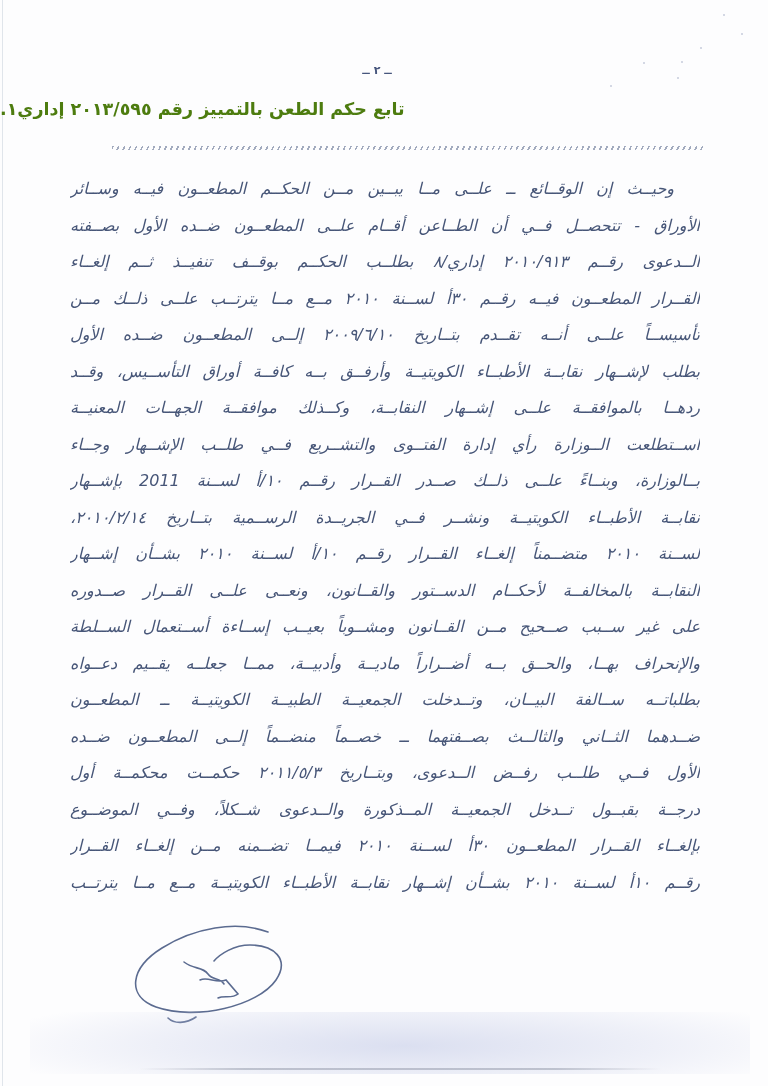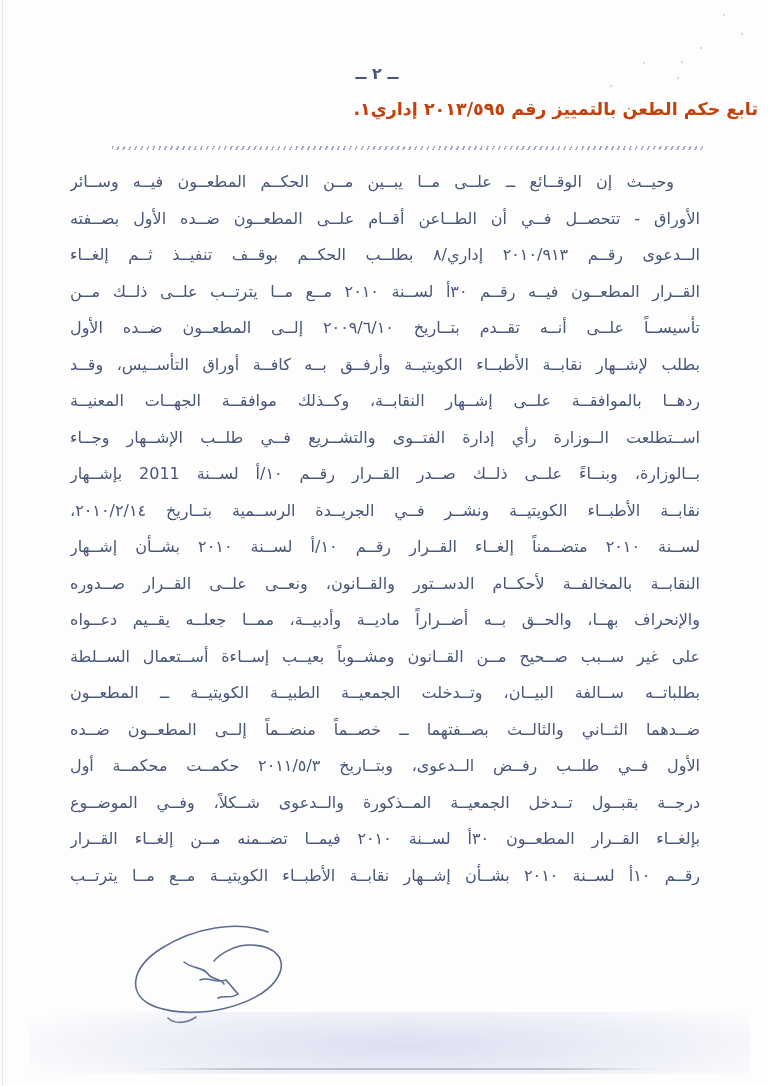--- a/index.html
+++ b/index.html
@@ -13,36 +13,37 @@
     position:relative;width:768px;height:1086px;
     background:#fdfdfe;
   }
   .page-edge{
     position:absolute;left:2px;top:0;bottom:0;width:1px;
     background:#e0e5eb;
   }
   .page-number{
     position:absolute;top:64px;left:0;right:14px;
     text-align:center;direction:rtl;
-    font-size:16px;font-weight:bold;color:#47567d;
+    font-size:11px;font-weight:bold;color:#47567d;
     letter-spacing:1px;
   }
   .doc-title{
     position:absolute;top:99px;left:0;right:10px;
-    text-align:right;direction:rtl;
-    font-size:17.5px;font-weight:bold;color:#c2410c;
+    text-align:left;direction:rtl;
+    font-size:17.5px;font-weight:bold;color:#4d7c0f;
   }
   .dashed-rule{
     position:absolute;top:146px;left:112px;width:592px;height:4px;
     background:repeating-linear-gradient(115deg,#929cb3 0 1.6px,transparent 1.6px 5.4px);
     opacity:.85;
   }
   .body-text{
-    position:absolute;top:164px;right:68px;width:630px;
+    position:absolute;top:171px;right:68px;width:630px;
     direction:rtl;
+    font-style:italic;
   }
   .line{
     height:36.5px;line-height:36.5px;
     font-size:16px;color:#475678;
     text-align:justify;text-align-last:justify;
     white-space:nowrap;overflow:hidden;
   }
   .line.indent{padding-right:26px;}
   .signature{
     position:absolute;left:108px;top:912px;width:190px;height:115px;
@@ -81,22 +82,22 @@
     <div class="line">الــدعوى رقــم ٢٠١٠/٩١٣ إداري/٨ بطلــب الحكــم بوقــف تنفيــذ ثــم إلغــاء</div>
     <div class="line">القــرار المطعــون فيــه رقــم ٣٠أ لســنة ٢٠١٠ مــع مــا يترتــب علــى ذلــك مــن</div>
     <div class="line">تأسيســاً علــى أنــه تقــدم بتــاريخ ٢٠٠٩/٦/١٠ إلــى المطعــون ضــده الأول</div>
     <div class="line">بطلب لإشــهار نقابــة الأطبــاء الكويتيــة وأرفــق بــه كافــة أوراق التأســيس، وقــد</div>
     <div class="line">ردهــا بالموافقــة علــى إشــهار النقابــة، وكــذلك موافقــة الجهــات المعنيــة</div>
     <div class="line">اســتطلعت الــوزارة رأي إدارة الفتــوى والتشــريع فــي طلــب الإشــهار وجــاء</div>
     <div class="line">بــالوزارة، وبنــاءً علــى ذلــك صــدر القــرار رقــم ١٠/أ لســنة 2011 بإشــهار</div>
     <div class="line">نقابــة الأطبــاء الكويتيــة ونشــر فــي الجريــدة الرســمية بتــاريخ ٢٠١٠/٢/١٤،</div>
     <div class="line">لســنة ٢٠١٠ متضــمناً إلغــاء القــرار رقــم ١٠/أ لســنة ٢٠١٠ بشــأن إشــهار</div>
     <div class="line">النقابــة بالمخالفــة لأحكــام الدســتور والقــانون، ونعــى علــى القــرار صــدوره</div>
+    <div class="line">على غير ســبب صــحيح مــن القــانون ومشــوباً بعيــب إســاءة أســتعمال الســلطة</div>
     <div class="line">والإنحراف بهــا، والحــق بــه أضــراراً ماديــة وأدبيــة، ممــا جعلــه يقــيم دعــواه</div>
-    <div class="line">على غير ســبب صــحيح مــن القــانون ومشــوباً بعيــب إســاءة أســتعمال الســلطة</div>
     <div class="line">بطلباتــه ســالفة البيــان، وتــدخلت الجمعيــة الطبيــة الكويتيــة ــ المطعــون</div>
     <div class="line">ضــدهما الثــاني والثالــث بصــفتهما ــ خصــماً منضــماً إلــى المطعــون ضــده</div>
     <div class="line">الأول فــي طلــب رفــض الــدعوى، وبتــاريخ ٢٠١١/٥/٣ حكمــت محكمــة أول</div>
     <div class="line">درجــة بقبــول تــدخل الجمعيــة المــذكورة والــدعوى شــكلاً، وفــي الموضــوع</div>
     <div class="line">بإلغــاء القــرار المطعــون ٣٠أ لســنة ٢٠١٠ فيمــا تضــمنه مــن إلغــاء القــرار</div>
     <div class="line">رقــم ١٠أ لســنة ٢٠١٠ بشــأن إشــهار نقابــة الأطبــاء الكويتيــة مــع مــا يترتــب</div>
   </div>
 
   <svg class="signature" viewBox="0 0 190 115" xmlns="http://www.w3.org/2000/svg">
     <g fill="none" stroke="#5b6b90" stroke-width="1.6" stroke-linecap="round">

